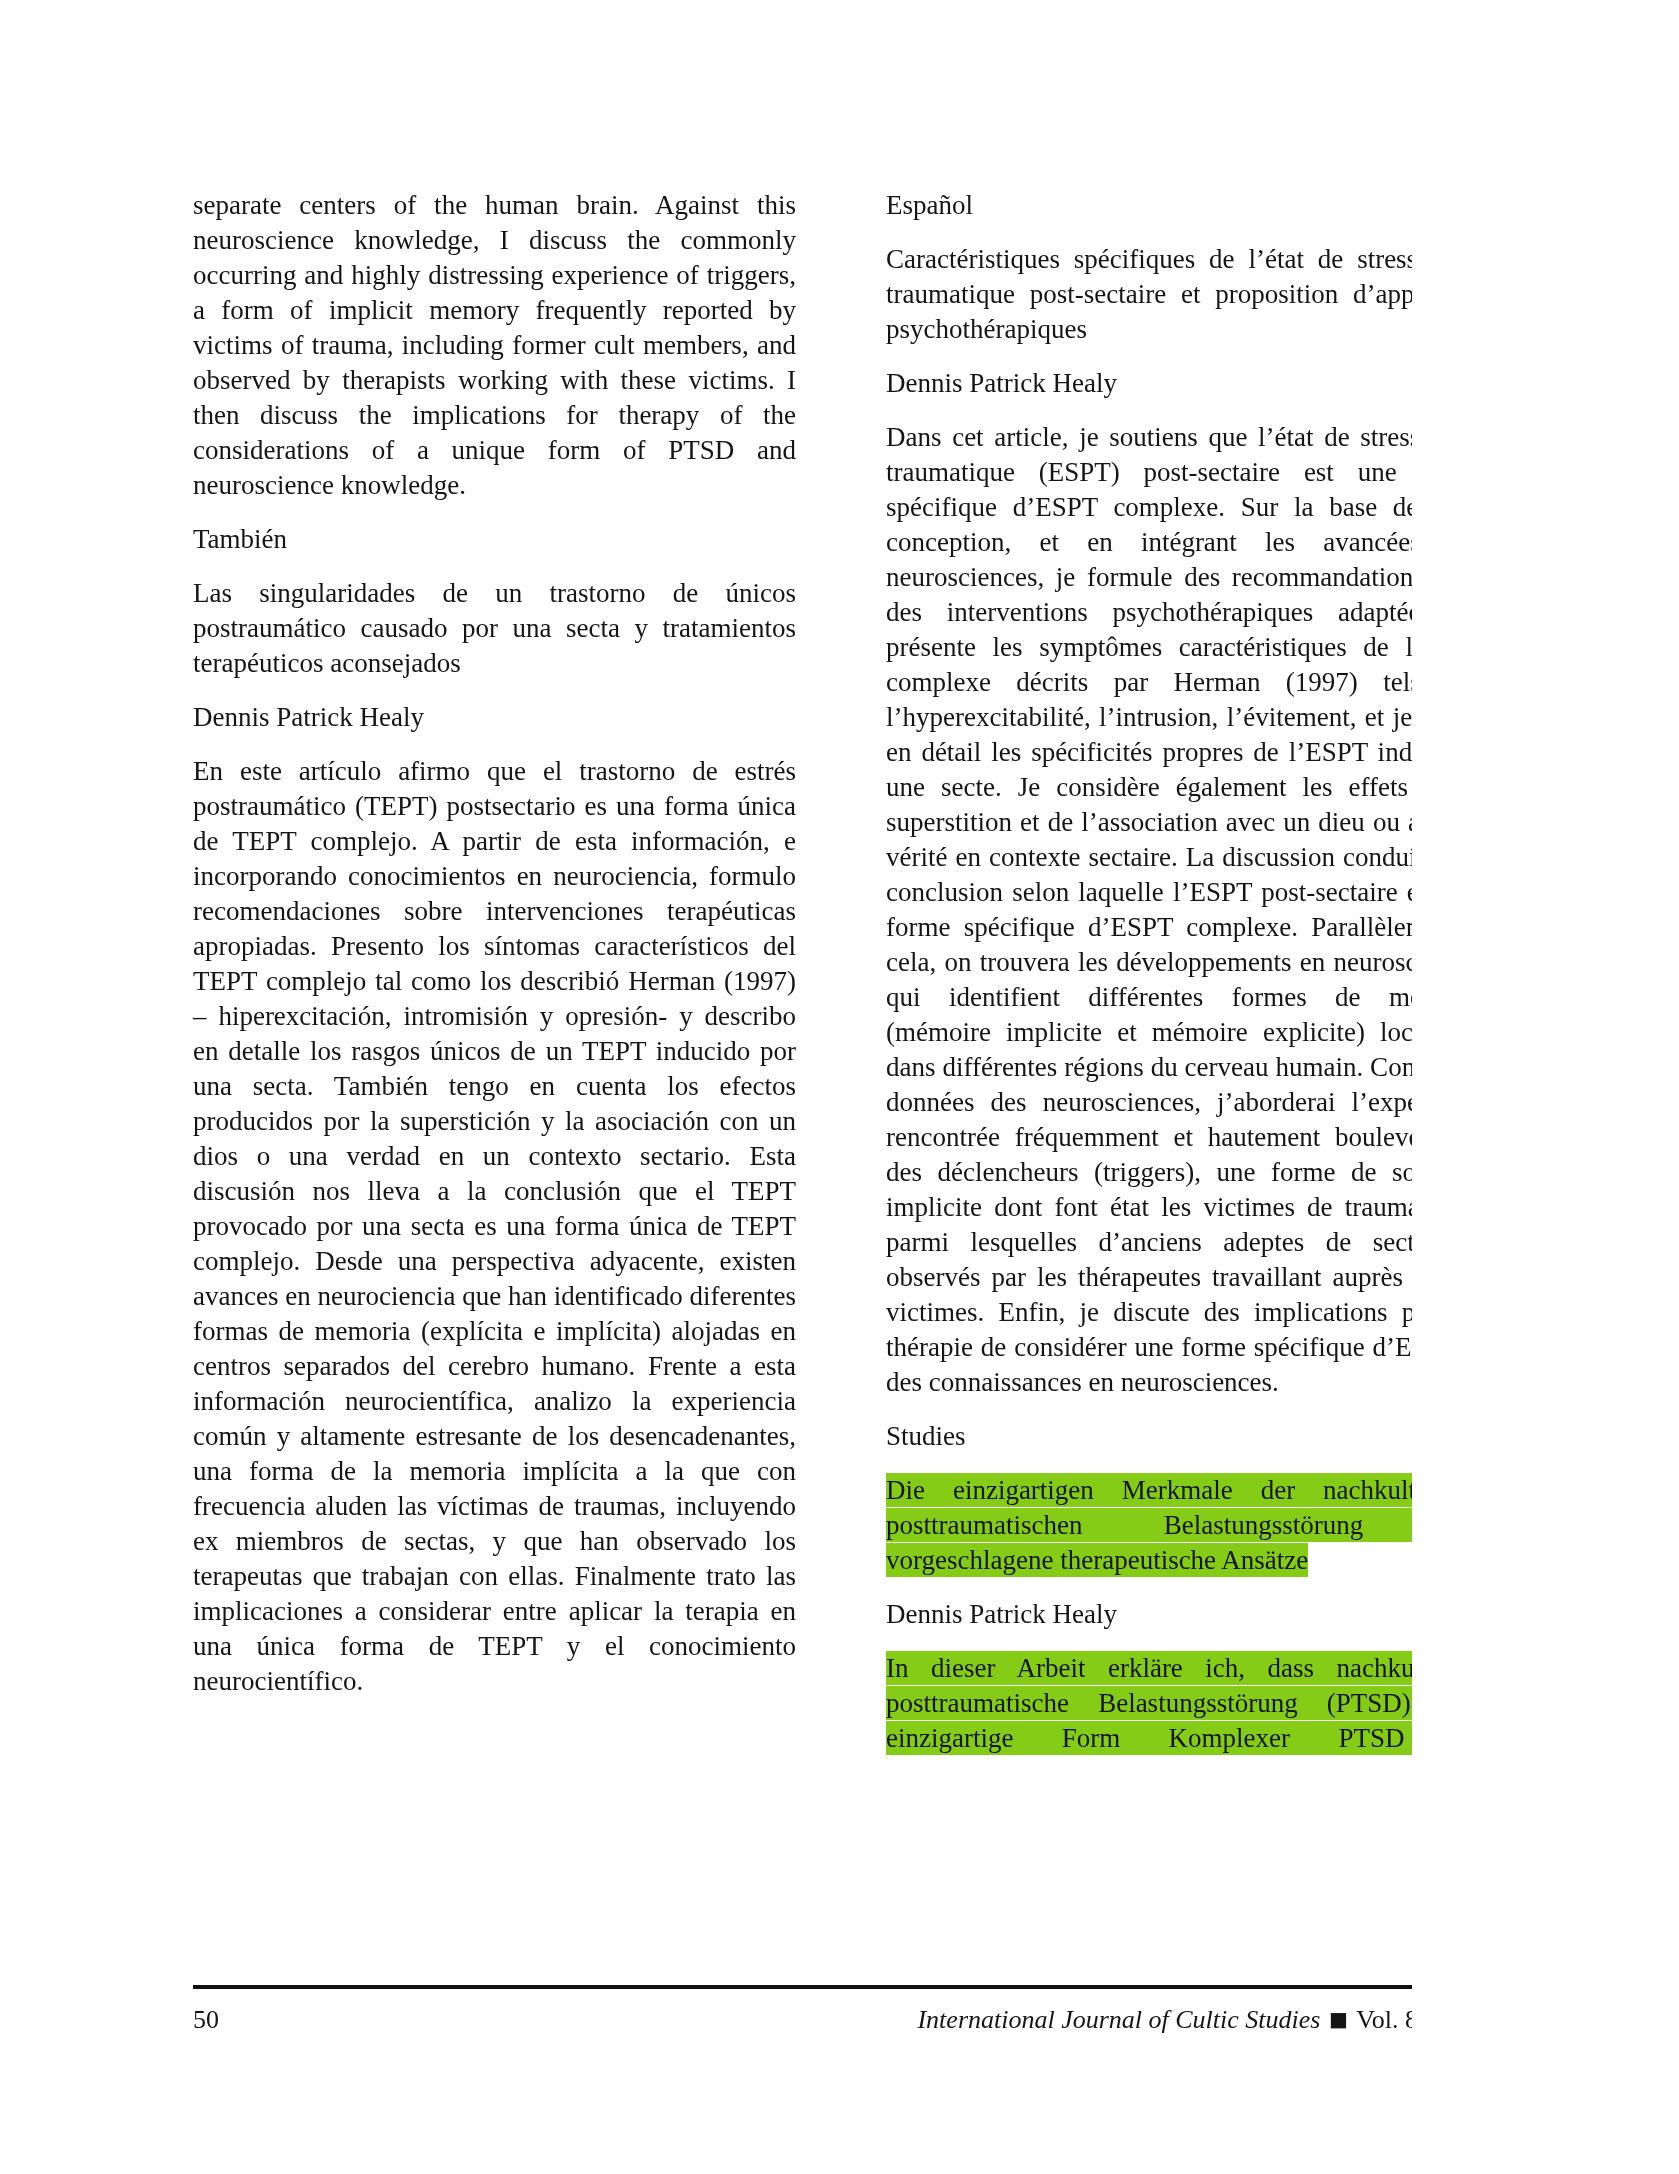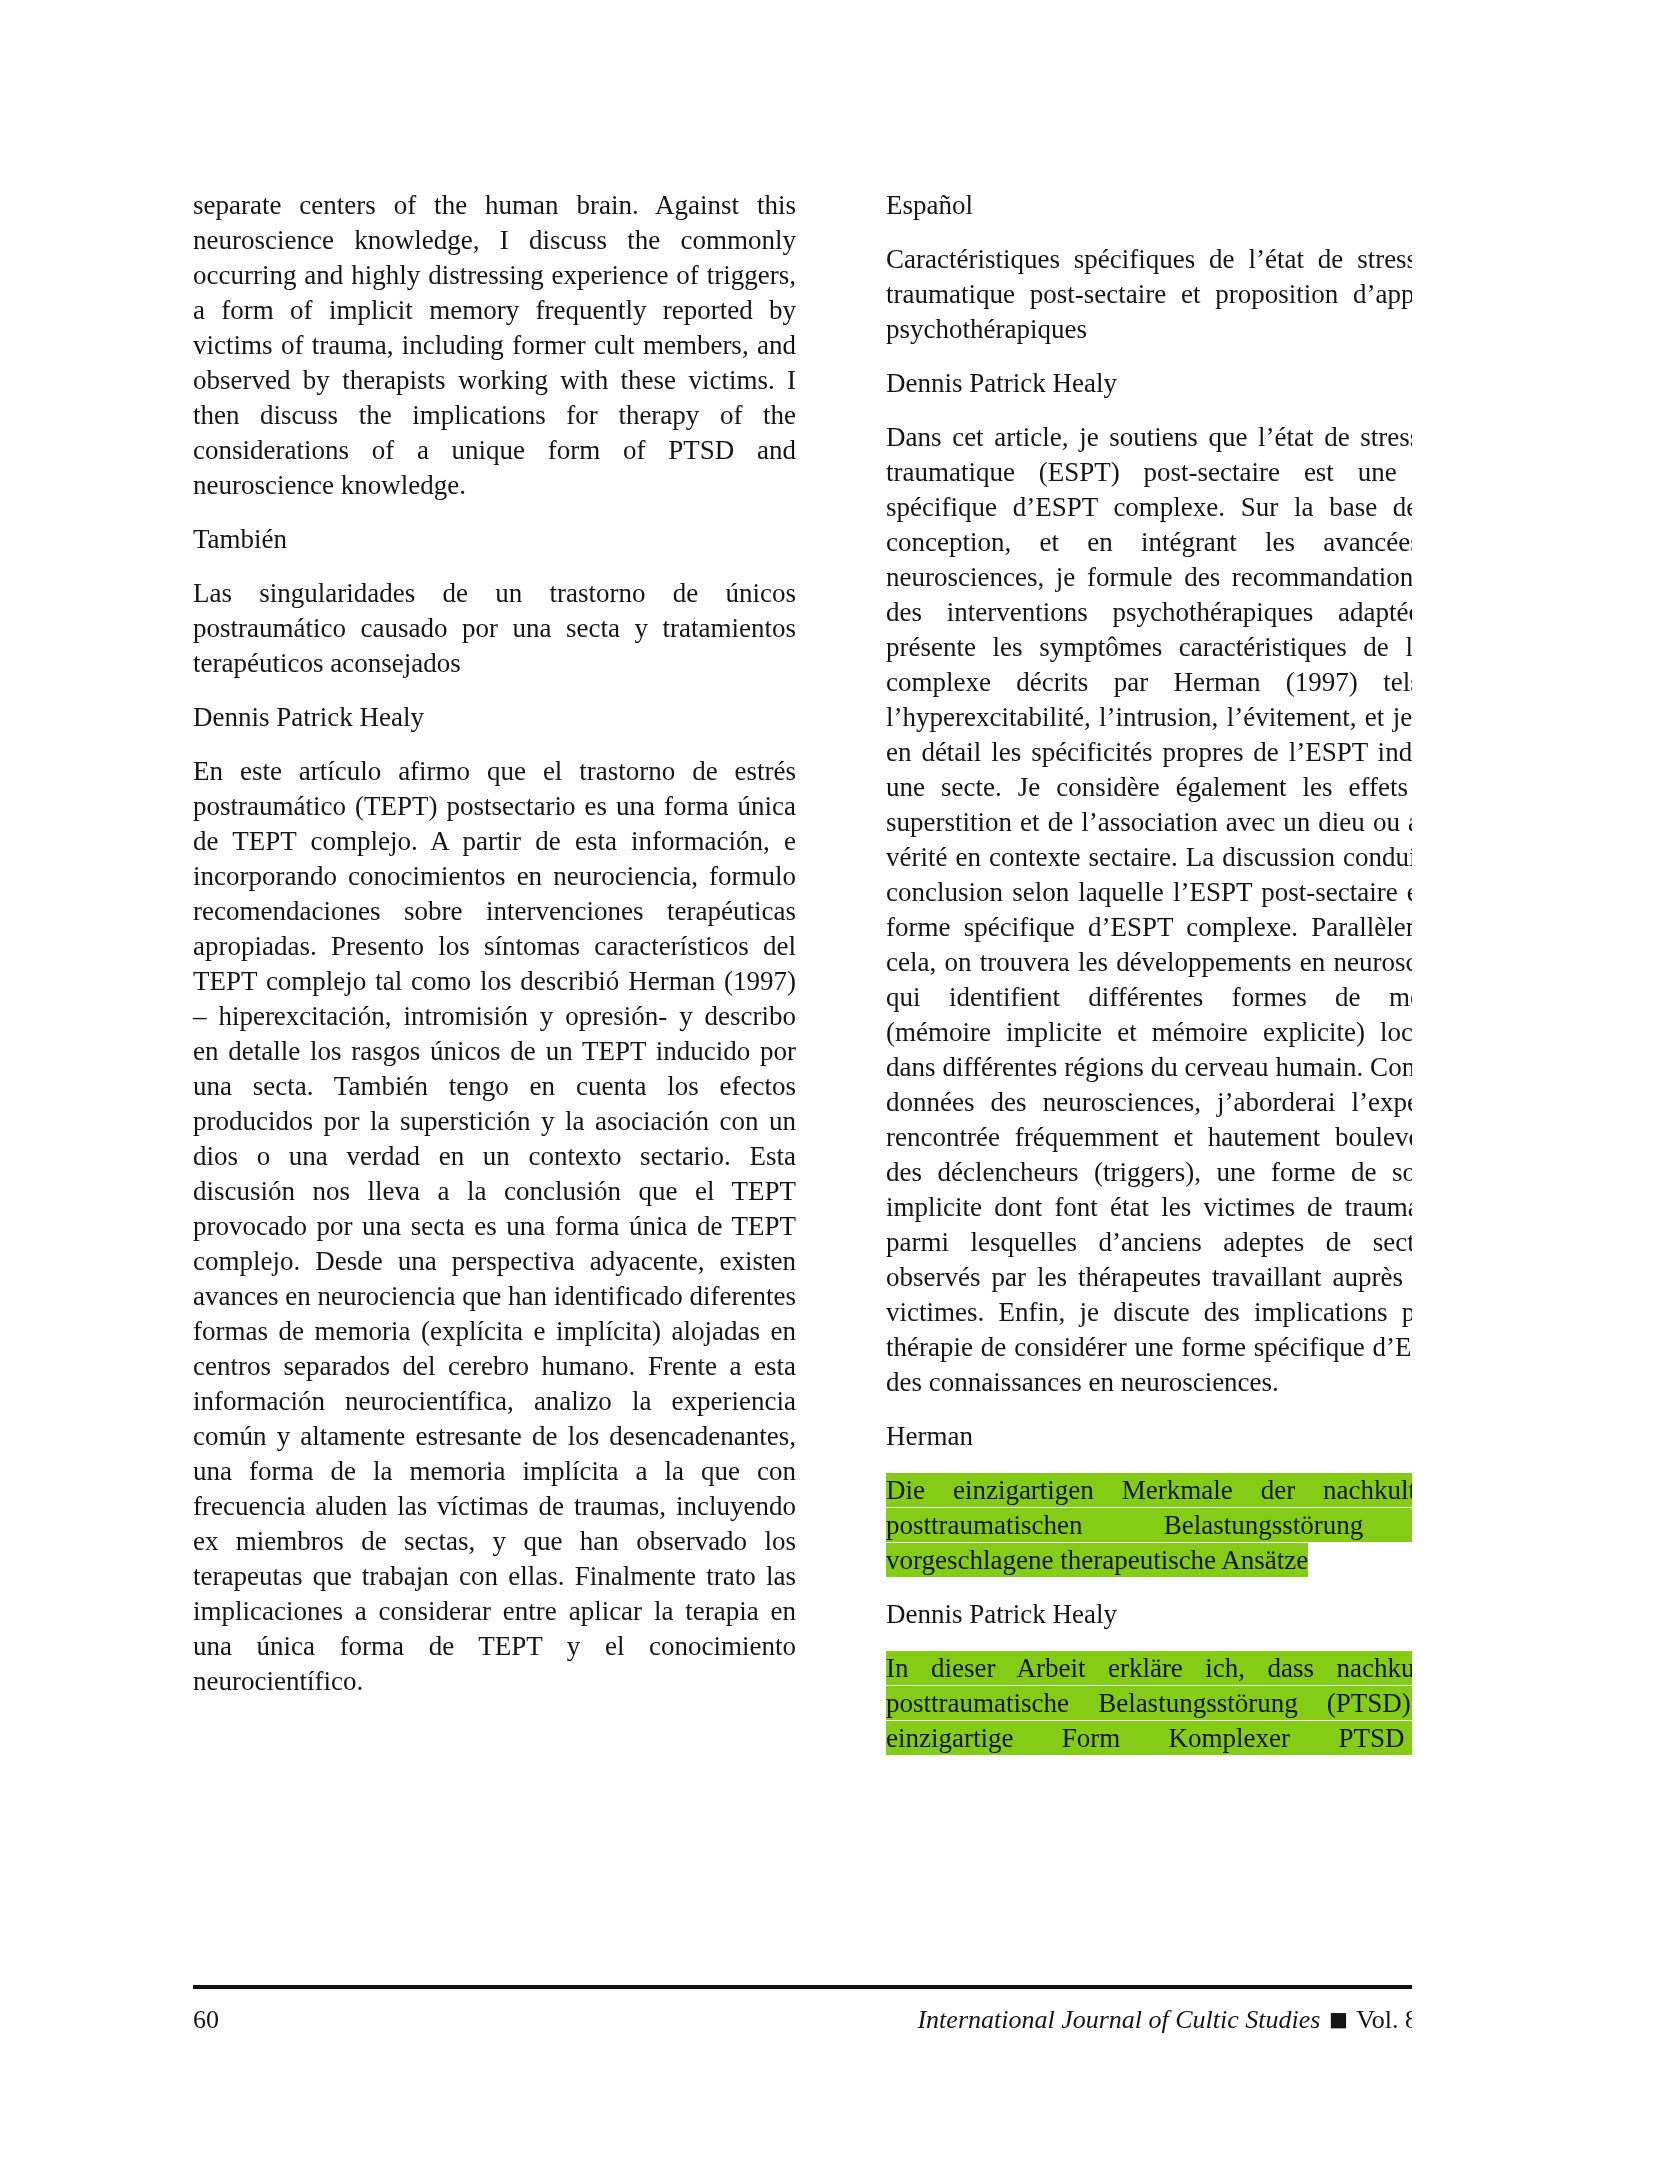--- a/index.html
+++ b/index.html
@@ -92,34 +92,34 @@
 
     <div class="col-right">
       <h2 class="lang-heading">Español</h2>
 
       <h3 class="article-title">Caractéristiques spécifiques de l’état de stress post-traumatique post-sectaire et proposition d’approches psychothérapiques</h3>
 
       <p class="author">Dennis Patrick Healy</p>
 
       <p class="body-text">Dans cet article, je soutiens que l’état de stress post-traumatique (ESPT) post-sectaire est une forme spécifique d’ESPT complexe. Sur la base de cette conception, et en intégrant les avancées des neurosciences, je formule des recommandations pour des interventions psychothérapiques adaptées. Je présente les symptômes caractéristiques de l’ESPT complexe décrits par Herman (1997) tels que l’hyperexcitabilité, l’intrusion, l’évitement, et je décris en détail les spécificités propres de l’ESPT induit par une secte. Je considère également les effets de la superstition et de l’association avec un dieu ou avec la vérité en contexte sectaire. La discussion conduira à la conclusion selon laquelle l’ESPT post-sectaire est une forme spécifique d’ESPT complexe. Parallèlement à cela, on trouvera les développements en neurosciences qui identifient différentes formes de mémoire (mémoire implicite et mémoire explicite) localisées dans différentes régions du cerveau humain. Contre ces données des neurosciences, j’aborderai l’expérience rencontrée fréquemment et hautement bouleversante des déclencheurs (triggers), une forme de souvenir implicite dont font état les victimes de traumatisme, parmi lesquelles d’anciens adeptes de sectes, et observés par les thérapeutes travaillant auprès de ces victimes. Enfin, je discute des implications pour la thérapie de considérer une forme spécifique d’ESPT et des connaissances en neurosciences.</p>
 
-      <h2 class="lang-heading">Herman</h2>
+      <h2 class="lang-heading">Studies</h2>
 
       <h3 class="article-title highlight-block"><span class="hl">Die einzigartigen Merkmale der nachkultischen posttraumatischen Belastungsstörung und vorgeschlagene therapeutische Ansätze</span></h3>
 
       <p class="author">Dennis Patrick Healy</p>
 
       <p class="body-text highlight-block justify-last"><span class="hl">In dieser Arbeit erkläre ich, dass nachkultische posttraumatische Belastungsstörung (PTSD) eine einzigartige Form Komplexer PTSD ist.</span></p>
     </div>
 
   </div>
 
   <div class="footer-rule"></div>
 
   <div class="footer">
-    <span class="page-number">60</span>
+    <span class="page-number">50</span>
     <span class="journal-ref">
       <span class="journal-name">International Journal of Cultic Studies</span><span class="footer-square">■</span><span class="volume">Vol. 8, 2017</span>
     </span>
   </div>
 
 </div>
 
 
 </body></html>

